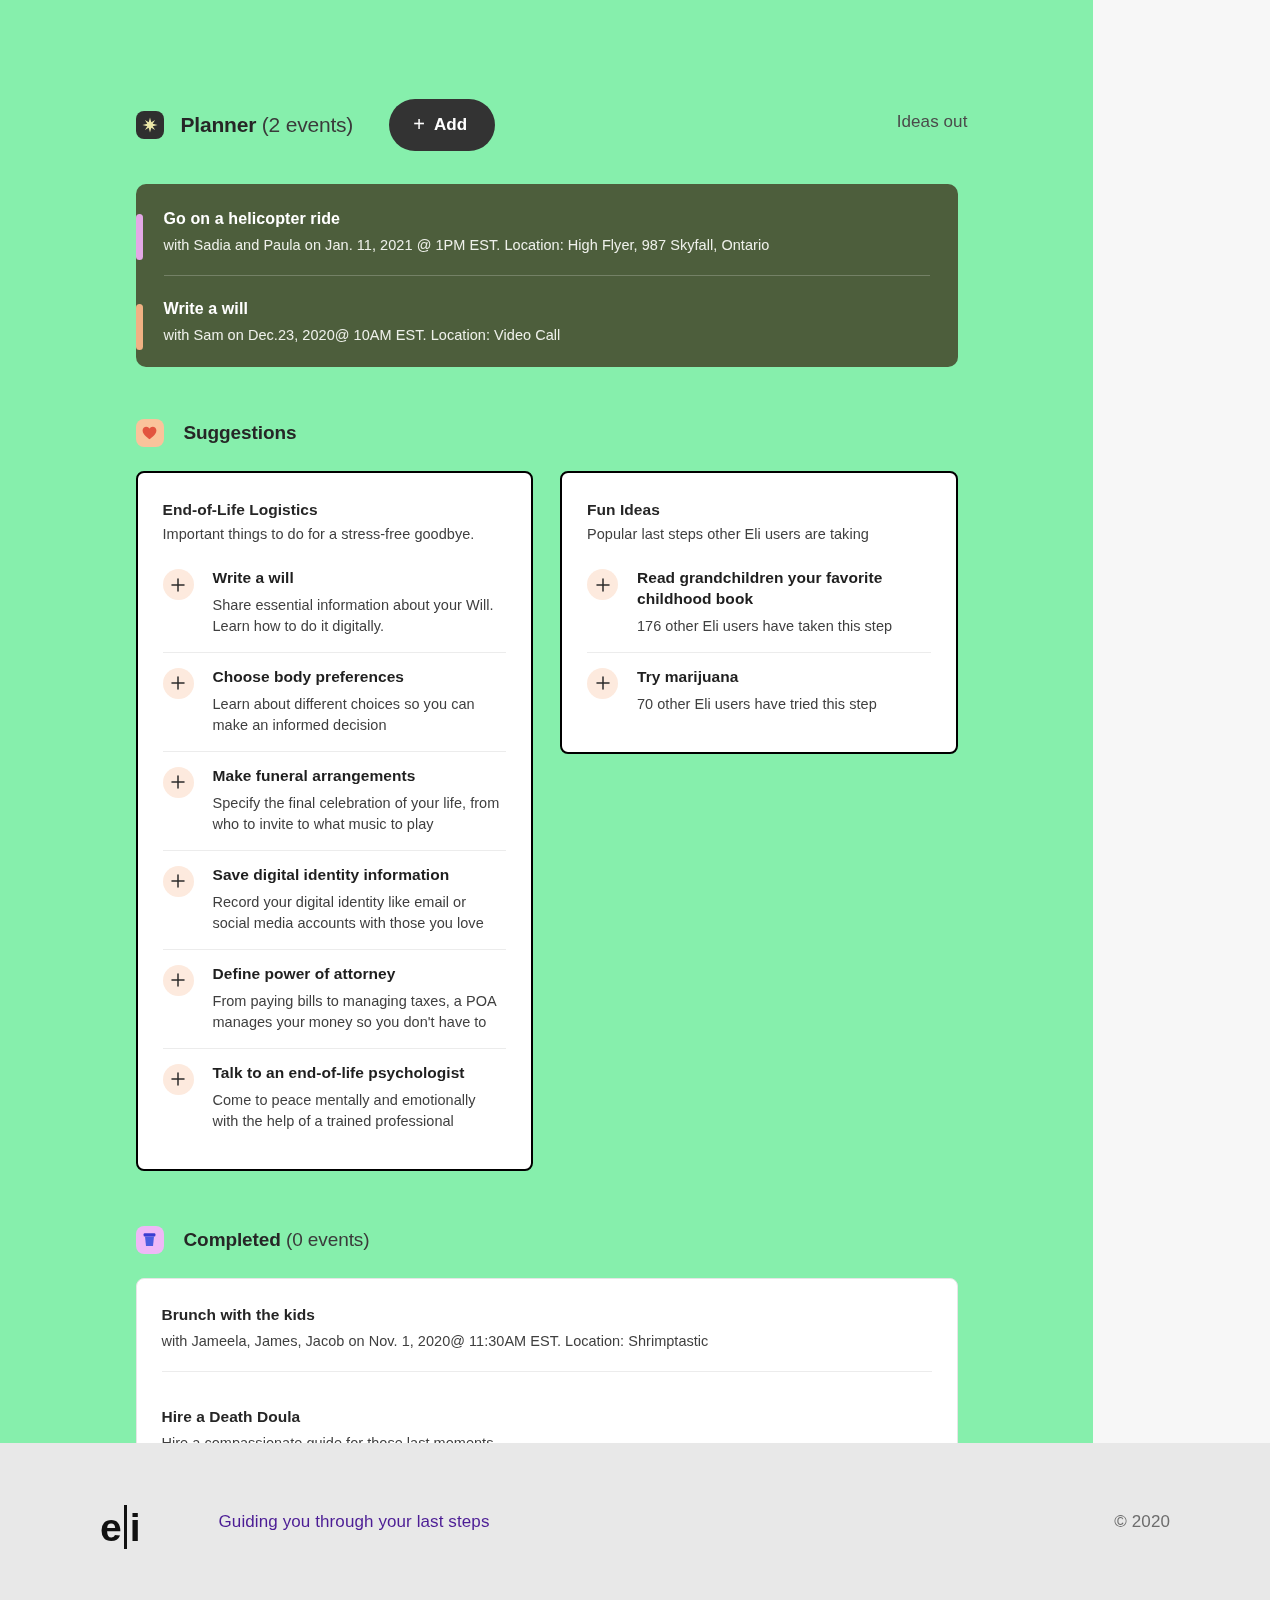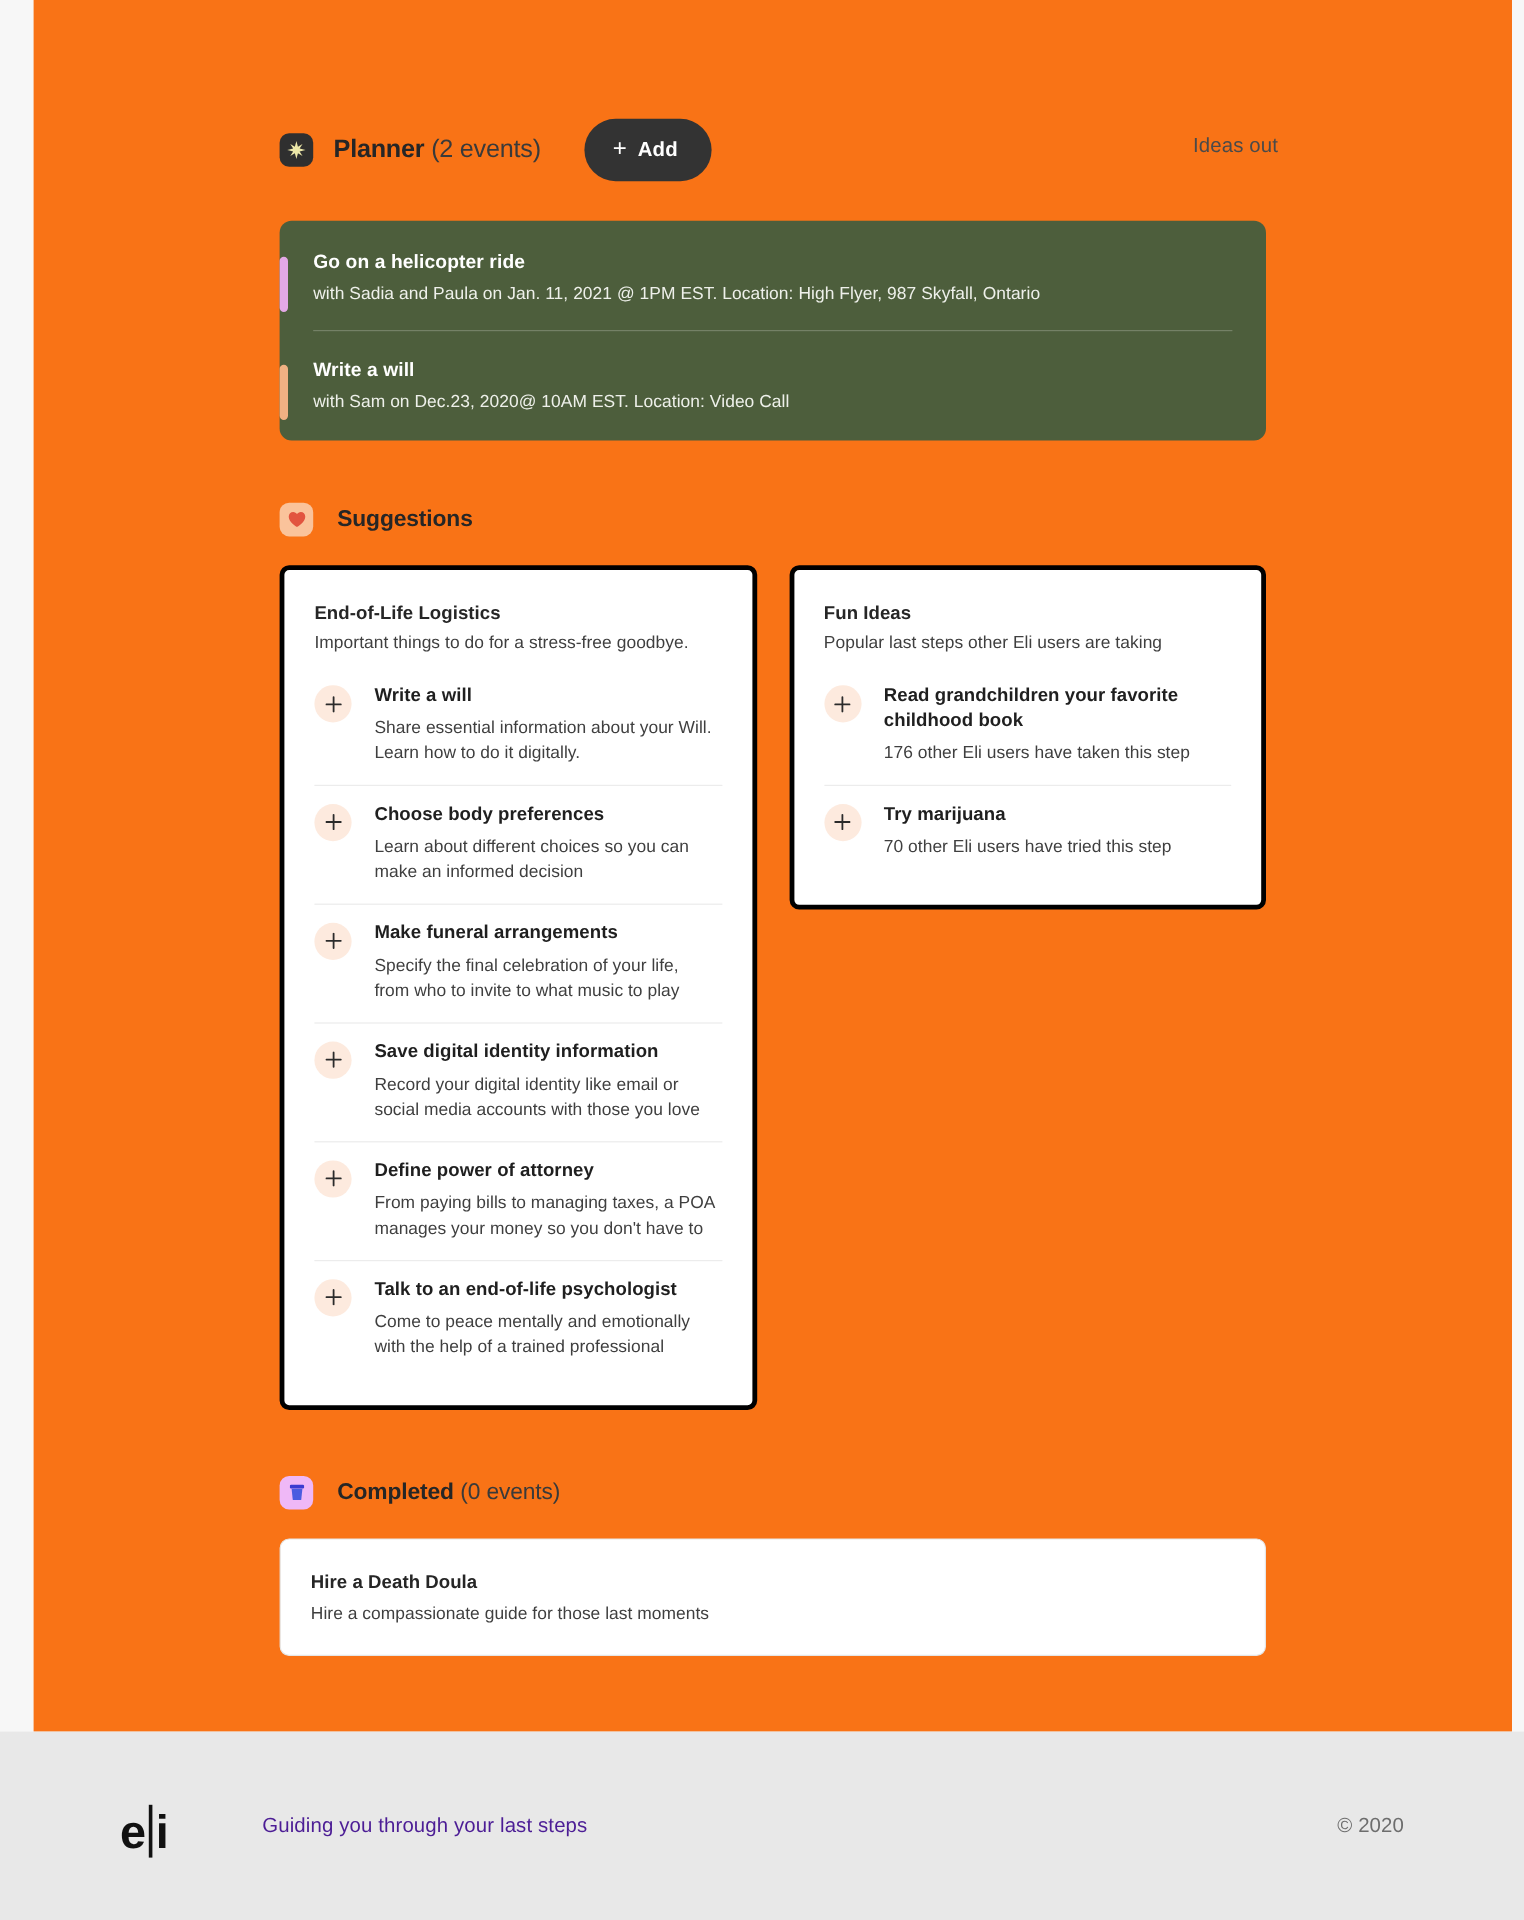--- a/index.html
+++ b/index.html
@@ -12,25 +12,24 @@
   body {
     background: #f7f7f7;
     font-family: "Liberation Sans", sans-serif;
     color: #2b2b2b;
     -webkit-font-smoothing: antialiased;
     position: relative;
     overflow: hidden;
   }
 
   .page {
-    width: 1232px;
+    width: 1093px;
     height: 1443px;
-    background: #f97316;
-    position: relative;
-    margin-left: 28px;
+    background: #86efac;
+    position: relative;
   }
 
   .container {
     width: 822px;
     margin: 0 auto;
     padding-top: 99px;
   }
 
   
   .header {
@@ -171,21 +170,21 @@
 
   
   .suggestions-grid {
     display: flex;
     gap: 27px;
     align-items: flex-start;
   }
 
   .card {
     background: #ffffff;
-    border: 4px solid #000000;
+    border: 2px solid #000000;
     border-radius: 8px;
     width: 398px;
     padding: 28px 25px 22px 25px;
   }
 
   .card-title {
     font-size: 15.5px;
     font-weight: bold;
     color: #262626;
     letter-spacing: 0.05px;
@@ -492,20 +491,24 @@
           <path d="M2 4.6 H11 L10 14 H3 Z" fill="#4b5ce0"></path>
         </svg>
       </span>
       <div class="section-title">
         <span>Completed</span><span> </span><span class="light">(0 events)</span>
       </div>
     </div>
 
     <div class="completed-card">
 
+      <div class="completed-item">
+        <div class="completed-title">Brunch with the kids</div>
+        <div class="completed-meta">with Jameela, James, Jacob on Nov. 1, 2020@ 11:30AM EST. Location: Shrimptastic</div>
+      </div>
 
       <div class="completed-item">
         <div class="completed-title">Hire a Death Doula</div>
         <div class="completed-meta">Hire a compassionate guide for those last moments</div>
       </div>
 
     </div>
 
   </div>
 </div>

